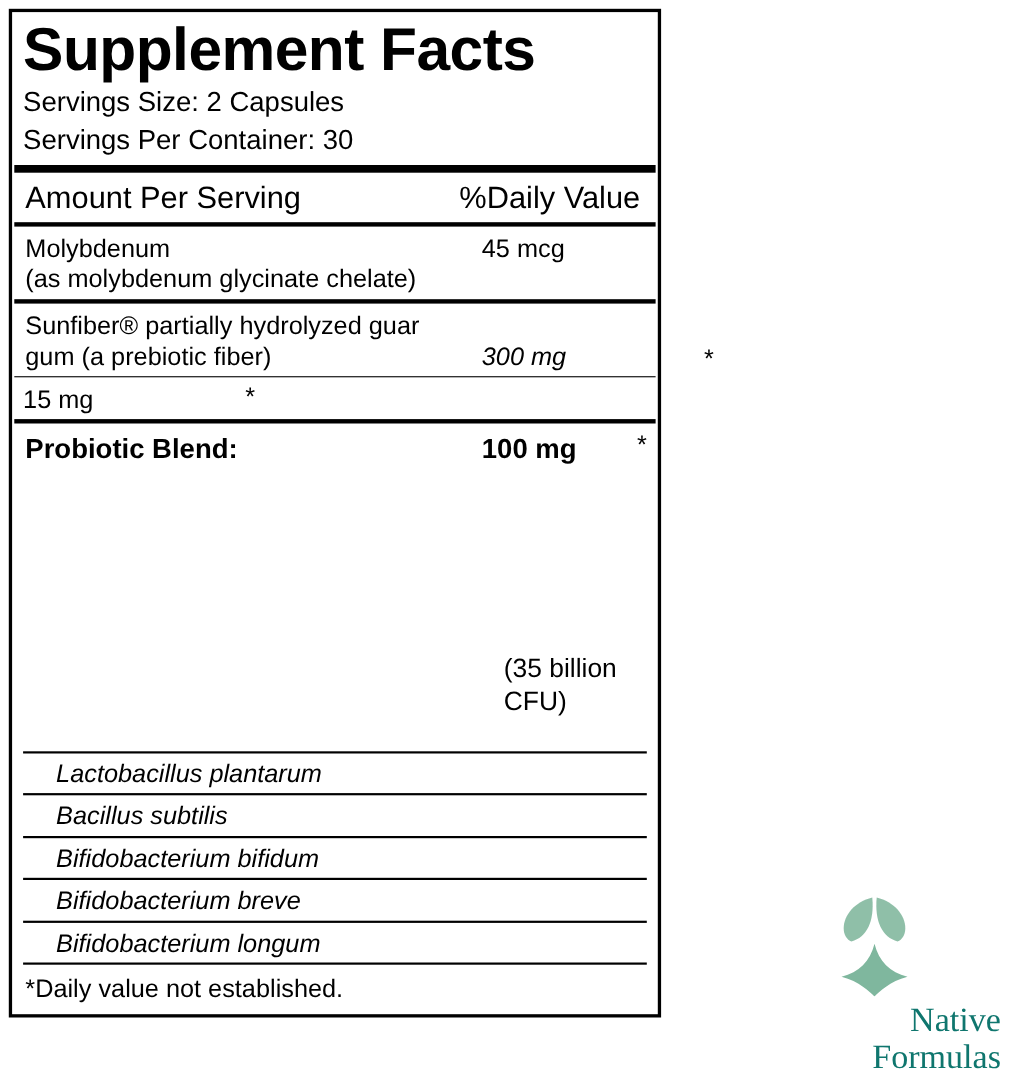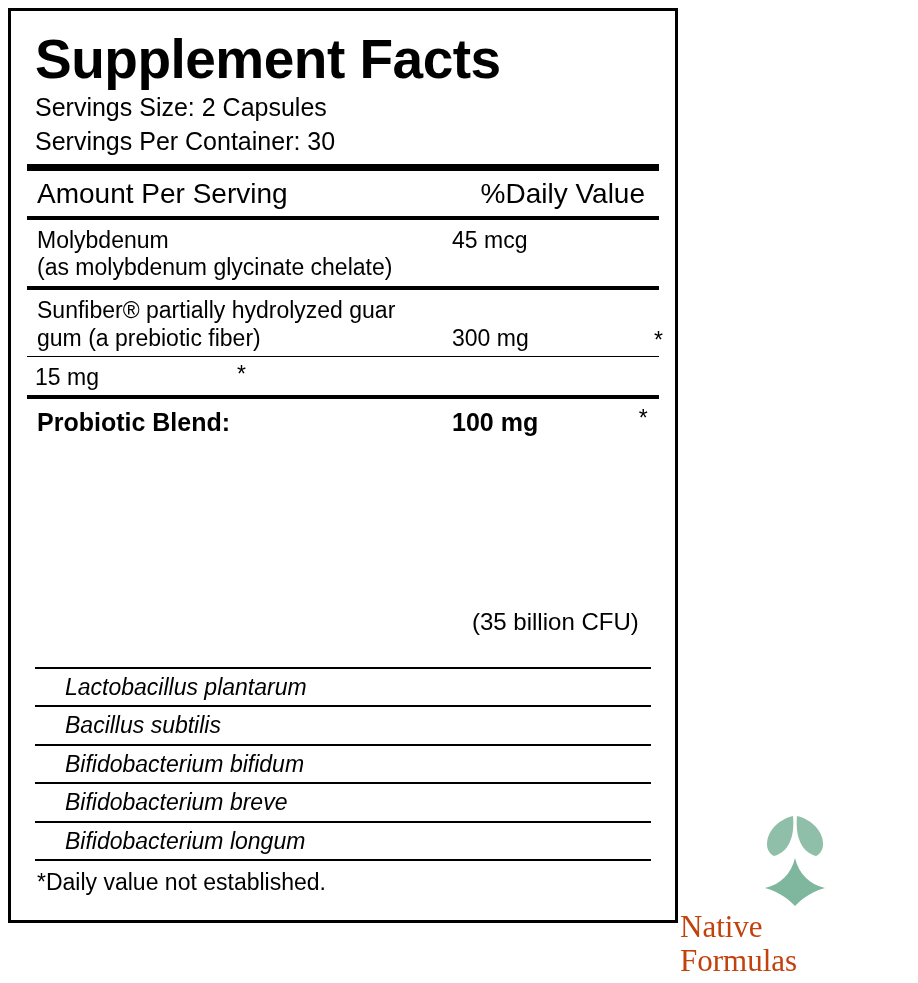--- a/index.html
+++ b/index.html
@@ -14,25 +14,25 @@
     font-family: "Liberation Sans", sans-serif;
     color: #000000;
     overflow: hidden;
   }
 
   
   .panel {
     position: absolute;
     left: 8px;
     top: 8px;
-    width: 670px;
+    width: 593px;
     border: 3px solid #000;
     box-sizing: border-box;
     background: #fff;
-    padding: 16px;
+    padding: 2px;
   }
 
   .panel-inner {
     padding: 2px 8px 0 8px;
   }
 
   .sf-title {
     font-size: 55px;
     font-weight: bold;
     line-height: 1.05;
@@ -170,22 +170,22 @@
   }
   .brand-mark {
     width: 100%;
     display: flex;
     justify-content: center;
     margin-bottom: 4px;
   }
   .brand-name {
     font-size: 31px;
     line-height: 1.08;
-    color: #c2410c;
-    text-align: left;
+    color: #0f766e;
+    text-align: right;
     font-family: "Liberation Serif", serif;
   }
 </style>
 </head>
 <body>
 
 <div class="panel">
   <div class="panel-inner">
     <div class="sf-title">Supplement Facts</div>
     <div class="serving-line">Servings Size: 2 Capsules</div>
@@ -215,21 +215,21 @@
   </div>
 
   <div class="rule-med"></div>
 
   <div class="panel-inner">
     <div class="row">
       <div class="name">
         <div>Sunfiber® partially hydrolyzed guar</div>
         <div>gum (a prebiotic fiber)</div>
       </div>
-      <div class="amount" style="align-self:flex-end;">300 mg</div>
+      <div class="amount" style="align-self:flex-end;font-style:italic;">300 mg</div>
       <div class="dv star" style="align-self:flex-end;">*</div>
     </div>
   </div>
 
   <div class="rule-thin"></div>
 
   <div class="panel-inner">
     <div class="row">
       <div class="amount">15 mg</div>
       <div class="dv star">*</div>

